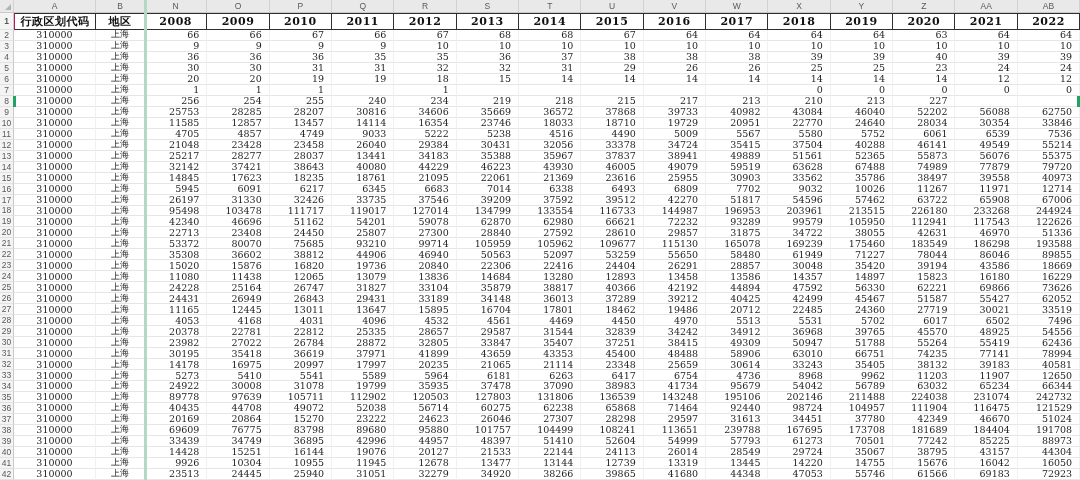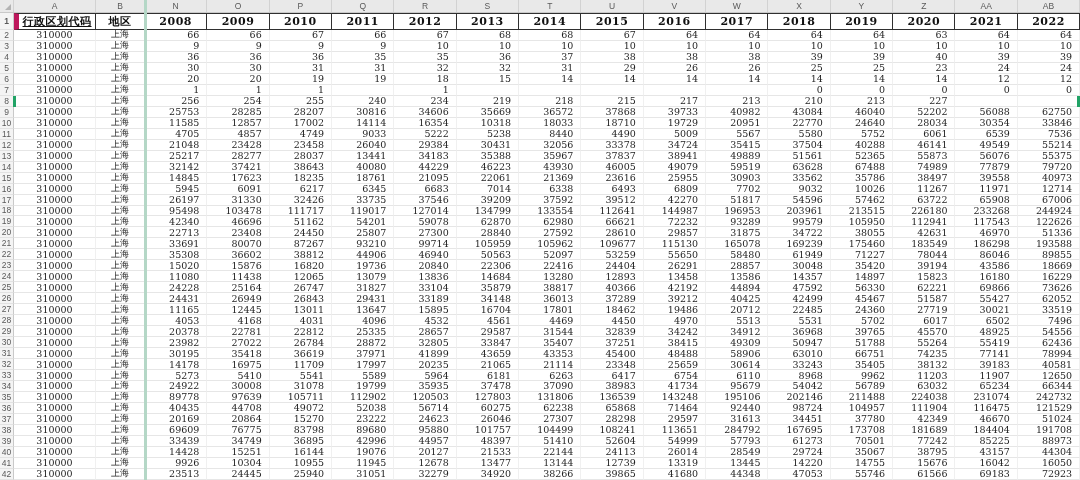--- a/index.html
+++ b/index.html
@@ -20,21 +20,21 @@
   .w-rh  { width: 14px; flex: none; }
   .w-a   { width: 82px; flex: none; }
   .w-b   { width: 49px; flex: none; }
   .w-y   { width: 62.35px; flex: none; }
 
   .header-row { height: 17px; font-weight: bold; color: #111; }
   .header-row .rownum { height: 100%; }
   .hcell { display: flex; align-items: center; justify-content: center; font-size: 11px;
            border: 1px solid #2f2f2f; border-left: none; background: #fff; height: 100%;
            letter-spacing: 0.5px; }
-  .hcell.first { border-left: 5px solid #be185d; text-decoration: underline; }
+  .hcell.first { border-left: 1px solid #be185d; }
 
   .data-row { height: 10.976px; }
   .rownum { display: flex; align-items: center; justify-content: center; background: #f4f4f4;
             border-right: 1px solid #c9c9c9; border-bottom: 1px solid #e2e2e2; height: 100%; }
   .dcell { display: flex; align-items: center; height: 100%; font-size: 9.5px; color: #1f1f1f;
            border-bottom: 1px solid #e6e6e6; border-right: 1px solid #f0f0f0; overflow: hidden; }
   .dcell.code, .dcell.region { justify-content: center; }
   .dcell.num { justify-content: flex-end; padding-right: 7px; }
 
   .pane-divider { position: absolute; left: 144px; top: 0; width: 3px; height: 480px;
@@ -253,45 +253,45 @@
         <div class="dcell num w-y">52202</div>
         <div class="dcell num w-y">56088</div>
         <div class="dcell num w-y">62750</div>
       </div>
       <div class="row data-row">
         <div class="rownum w-rh hdr-font">10</div>
         <div class="dcell code w-a">310000</div>
         <div class="dcell region w-b" style="font-size: 9px;">上海</div>
         <div class="dcell num w-y">11585</div>
         <div class="dcell num w-y">12857</div>
-        <div class="dcell num w-y">17002</div>
+        <div class="dcell num w-y">13457</div>
         <div class="dcell num w-y">14114</div>
         <div class="dcell num w-y">16354</div>
-        <div class="dcell num w-y">10318</div>
+        <div class="dcell num w-y">23746</div>
         <div class="dcell num w-y">18033</div>
         <div class="dcell num w-y">18710</div>
         <div class="dcell num w-y">19729</div>
         <div class="dcell num w-y">20951</div>
         <div class="dcell num w-y">22770</div>
         <div class="dcell num w-y">24640</div>
         <div class="dcell num w-y">28034</div>
         <div class="dcell num w-y">30354</div>
         <div class="dcell num w-y">33846</div>
       </div>
       <div class="row data-row">
         <div class="rownum w-rh hdr-font">11</div>
         <div class="dcell code w-a">310000</div>
         <div class="dcell region w-b" style="font-size: 9px;">上海</div>
         <div class="dcell num w-y">4705</div>
         <div class="dcell num w-y">4857</div>
         <div class="dcell num w-y">4749</div>
         <div class="dcell num w-y">9033</div>
         <div class="dcell num w-y">5222</div>
         <div class="dcell num w-y">5238</div>
-        <div class="dcell num w-y">8440</div>
+        <div class="dcell num w-y">4516</div>
         <div class="dcell num w-y">4490</div>
         <div class="dcell num w-y">5009</div>
         <div class="dcell num w-y">5567</div>
         <div class="dcell num w-y">5580</div>
         <div class="dcell num w-y">5752</div>
         <div class="dcell num w-y">6061</div>
         <div class="dcell num w-y">6539</div>
         <div class="dcell num w-y">7536</div>
       </div>
       <div class="row data-row">
@@ -418,21 +418,21 @@
         <div class="rownum w-rh hdr-font">18</div>
         <div class="dcell code w-a">310000</div>
         <div class="dcell region w-b" style="font-size: 9px;">上海</div>
         <div class="dcell num w-y">95498</div>
         <div class="dcell num w-y">103478</div>
         <div class="dcell num w-y">111717</div>
         <div class="dcell num w-y">119017</div>
         <div class="dcell num w-y">127014</div>
         <div class="dcell num w-y">134799</div>
         <div class="dcell num w-y">133554</div>
-        <div class="dcell num w-y">112641</div>
+        <div class="dcell num w-y">116733</div>
         <div class="dcell num w-y">144987</div>
         <div class="dcell num w-y">196953</div>
         <div class="dcell num w-y">203961</div>
         <div class="dcell num w-y">213515</div>
         <div class="dcell num w-y">226180</div>
         <div class="dcell num w-y">233268</div>
         <div class="dcell num w-y">244924</div>
       </div>
       <div class="row data-row">
         <div class="rownum w-rh hdr-font">19</div>
@@ -471,23 +471,23 @@
         <div class="dcell num w-y">34722</div>
         <div class="dcell num w-y">38055</div>
         <div class="dcell num w-y">42631</div>
         <div class="dcell num w-y">46970</div>
         <div class="dcell num w-y">51336</div>
       </div>
       <div class="row data-row">
         <div class="rownum w-rh hdr-font">21</div>
         <div class="dcell code w-a">310000</div>
         <div class="dcell region w-b" style="font-size: 9px;">上海</div>
-        <div class="dcell num w-y">33691</div>
+        <div class="dcell num w-y">53372</div>
         <div class="dcell num w-y">80070</div>
-        <div class="dcell num w-y">87267</div>
+        <div class="dcell num w-y">75685</div>
         <div class="dcell num w-y">93210</div>
         <div class="dcell num w-y">99714</div>
         <div class="dcell num w-y">105959</div>
         <div class="dcell num w-y">105962</div>
         <div class="dcell num w-y">109677</div>
         <div class="dcell num w-y">115130</div>
         <div class="dcell num w-y">165078</div>
         <div class="dcell num w-y">169239</div>
         <div class="dcell num w-y">175460</div>
         <div class="dcell num w-y">183549</div>
@@ -693,21 +693,21 @@
         <div class="dcell num w-y">74235</div>
         <div class="dcell num w-y">77141</div>
         <div class="dcell num w-y">78994</div>
       </div>
       <div class="row data-row">
         <div class="rownum w-rh hdr-font">32</div>
         <div class="dcell code w-a">310000</div>
         <div class="dcell region w-b" style="font-size: 9px;">上海</div>
         <div class="dcell num w-y">14178</div>
         <div class="dcell num w-y">16975</div>
-        <div class="dcell num w-y">11709</div>
+        <div class="dcell num w-y">20997</div>
         <div class="dcell num w-y">17997</div>
         <div class="dcell num w-y">20235</div>
         <div class="dcell num w-y">21065</div>
         <div class="dcell num w-y">21114</div>
         <div class="dcell num w-y">23348</div>
         <div class="dcell num w-y">25659</div>
         <div class="dcell num w-y">30614</div>
         <div class="dcell num w-y">33243</div>
         <div class="dcell num w-y">35405</div>
         <div class="dcell num w-y">38132</div>
@@ -720,21 +720,21 @@
         <div class="dcell region w-b" style="font-size: 9px;">上海</div>
         <div class="dcell num w-y">5273</div>
         <div class="dcell num w-y">5410</div>
         <div class="dcell num w-y">5541</div>
         <div class="dcell num w-y">5589</div>
         <div class="dcell num w-y">5964</div>
         <div class="dcell num w-y">6181</div>
         <div class="dcell num w-y">6263</div>
         <div class="dcell num w-y">6417</div>
         <div class="dcell num w-y">6754</div>
-        <div class="dcell num w-y">6110</div>
+        <div class="dcell num w-y">4736</div>
         <div class="dcell num w-y">8968</div>
         <div class="dcell num w-y">9962</div>
         <div class="dcell num w-y">11203</div>
         <div class="dcell num w-y">11907</div>
         <div class="dcell num w-y">12650</div>
       </div>
       <div class="row data-row">
         <div class="rownum w-rh hdr-font">34</div>
         <div class="dcell code w-a">310000</div>
         <div class="dcell region w-b" style="font-size: 9px;">上海</div>
@@ -820,21 +820,21 @@
         <div class="dcell region w-b" style="font-size: 9px;">上海</div>
         <div class="dcell num w-y">69609</div>
         <div class="dcell num w-y">76775</div>
         <div class="dcell num w-y">83798</div>
         <div class="dcell num w-y">89680</div>
         <div class="dcell num w-y">95880</div>
         <div class="dcell num w-y">101757</div>
         <div class="dcell num w-y">104499</div>
         <div class="dcell num w-y">108241</div>
         <div class="dcell num w-y">113651</div>
-        <div class="dcell num w-y">284792</div>
+        <div class="dcell num w-y">239788</div>
         <div class="dcell num w-y">167695</div>
         <div class="dcell num w-y">173708</div>
         <div class="dcell num w-y">181689</div>
         <div class="dcell num w-y">184404</div>
         <div class="dcell num w-y">191708</div>
       </div>
       <div class="row data-row">
         <div class="rownum w-rh hdr-font">39</div>
         <div class="dcell code w-a">310000</div>
         <div class="dcell region w-b" style="font-size: 9px;">上海</div>

